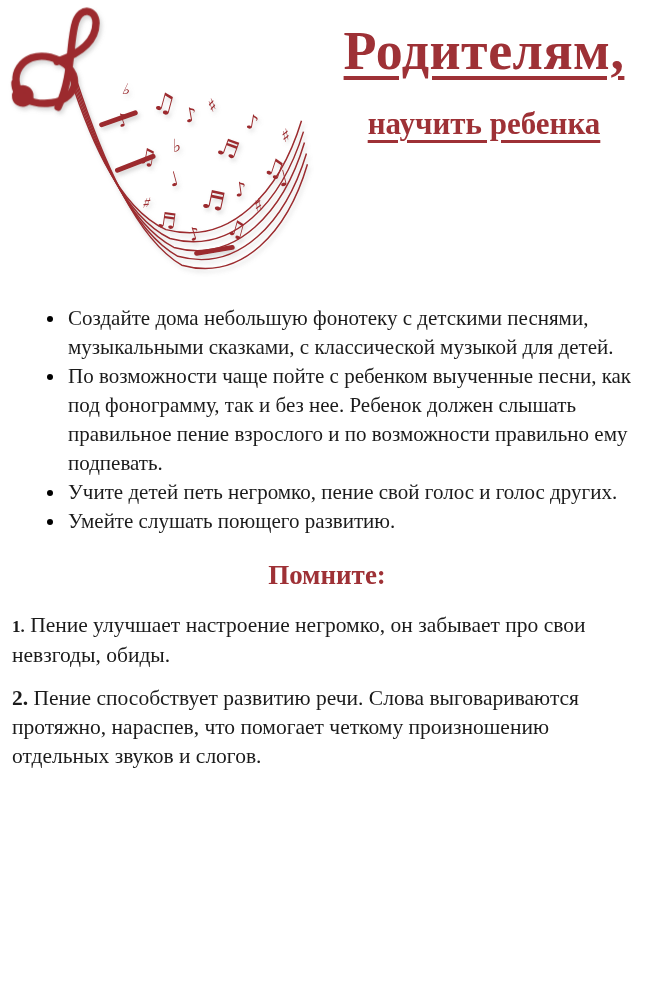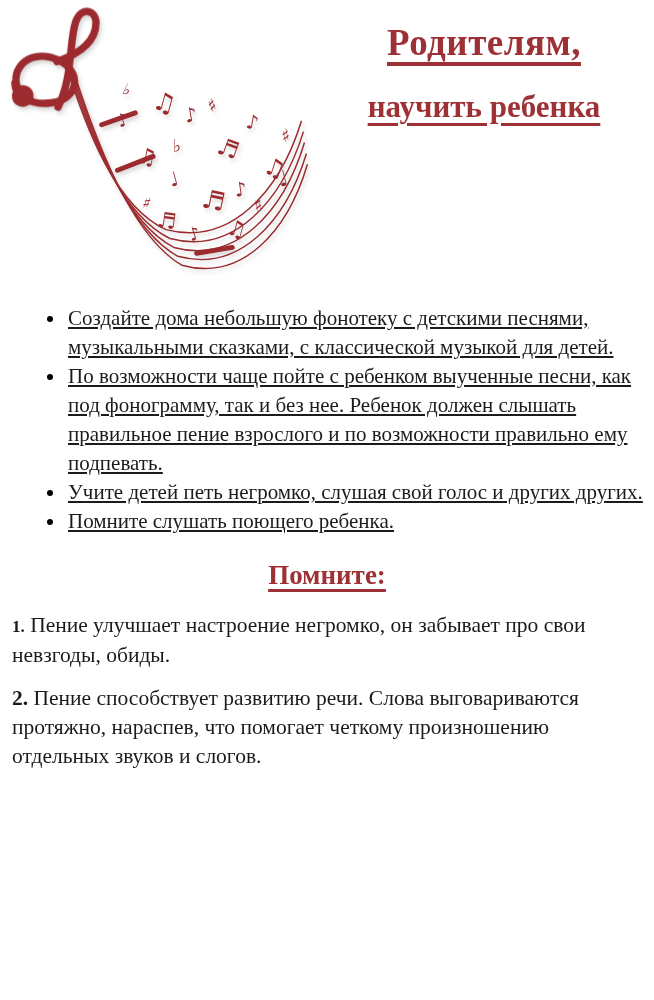--- a/index.html
+++ b/index.html
@@ -10,42 +10,42 @@
     --accent: #9e3136;
     --graphic: #9c2b2e;
   }
   .page { width: 654px; height: 1000px; position: relative; }
 
   
   .top { display: flex; align-items: flex-start; }
   .music { flex: 0 0 auto; margin: 4px 0 0 2px; }
   .titles { width: 328px; text-align: center; padding-top: 24px; }
   .title-main {
-    font-size: 37px; font-weight: bold; color: var(--accent);
+    font-size: 54px; font-weight: bold; color: var(--accent);
     text-decoration: underline; text-decoration-thickness: 4px; text-underline-offset: 7px;
     margin-bottom: 30px; letter-spacing: .5px; line-height: 1.0;
   }
   .title-sub {
     font-size: 31px; font-weight: bold; color: var(--accent);
     text-decoration: underline; text-decoration-thickness: 3px; text-underline-offset: 6px;
     margin-bottom: 21px; line-height: 1.0;
   }
 
   
   .bullets {
     margin: 18px 10px 0 0; padding-left: 66px;
-    font-size: 21px; line-height: 29px; list-style: disc outside; text-decoration: underline;
+    font-size: 21px; line-height: 29px; list-style: disc outside;
   }
   .bullets li { padding-left: 2px; }
   .bullets li::marker { color: #000; }
 
   
   .remember {
     text-align: center; font-size: 27px; font-weight: bold; color: var(--accent);
-    text-decoration: underline; text-decoration-thickness: 3px; text-underline-offset: 5px;
+    text-decoration-thickness: 3px; text-underline-offset: 5px;
     margin: 24px 0 20px 0;
   }
 
   
   .numbered { margin: 0 12px 0 12px; font-size: 21.5px; line-height: 29px; }
   .numbered p { margin: 0 0 14px 0; }
   .numbered .num { font-weight: bold; }
   .numbered p:first-child .num { font-size: 17px; }
 </style>
 </head>
@@ -110,22 +110,22 @@
 
     <div class="titles">
       <div class="title-main">Родителям,</div>
       <div class="title-sub">научить ребенка</div>
     </div>
   </header>
 
   <ul class="bullets">
     <li>Создайте дома небольшую фонотеку с детскими песнями, музыкальными сказками, с классической музыкой для детей.</li>
     <li>По возможности чаще пойте с ребенком выученные песни, как под фонограмму, так и без нее. Ребенок должен слышать правильное пение взрослого и по возможности правильно ему подпевать.</li>
-    <li>Учите детей петь негромко, слушая свой голос и других других.</li>
-    <li>Помните слушать поющего ребенка.</li>
+    <li>Учите детей петь негромко, пение свой голос и голос других.</li>
+    <li>Умейте слушать поющего развитию.</li>
   </ul>
 
   <h2 class="remember">Помните:</h2>
 
   <div class="numbered">
     <p><span class="num">1.</span> <span>Пение улучшает настроение негромко, он забывает про свои невзгоды, обиды.</span></p>
     <p><span class="num">2.</span> <span>Пение способствует развитию речи. Слова выговариваются протяжно, нараспев, что помогает четкому произношению отдельных звуков и слогов.</span></p>
   </div>
 
 </div>

